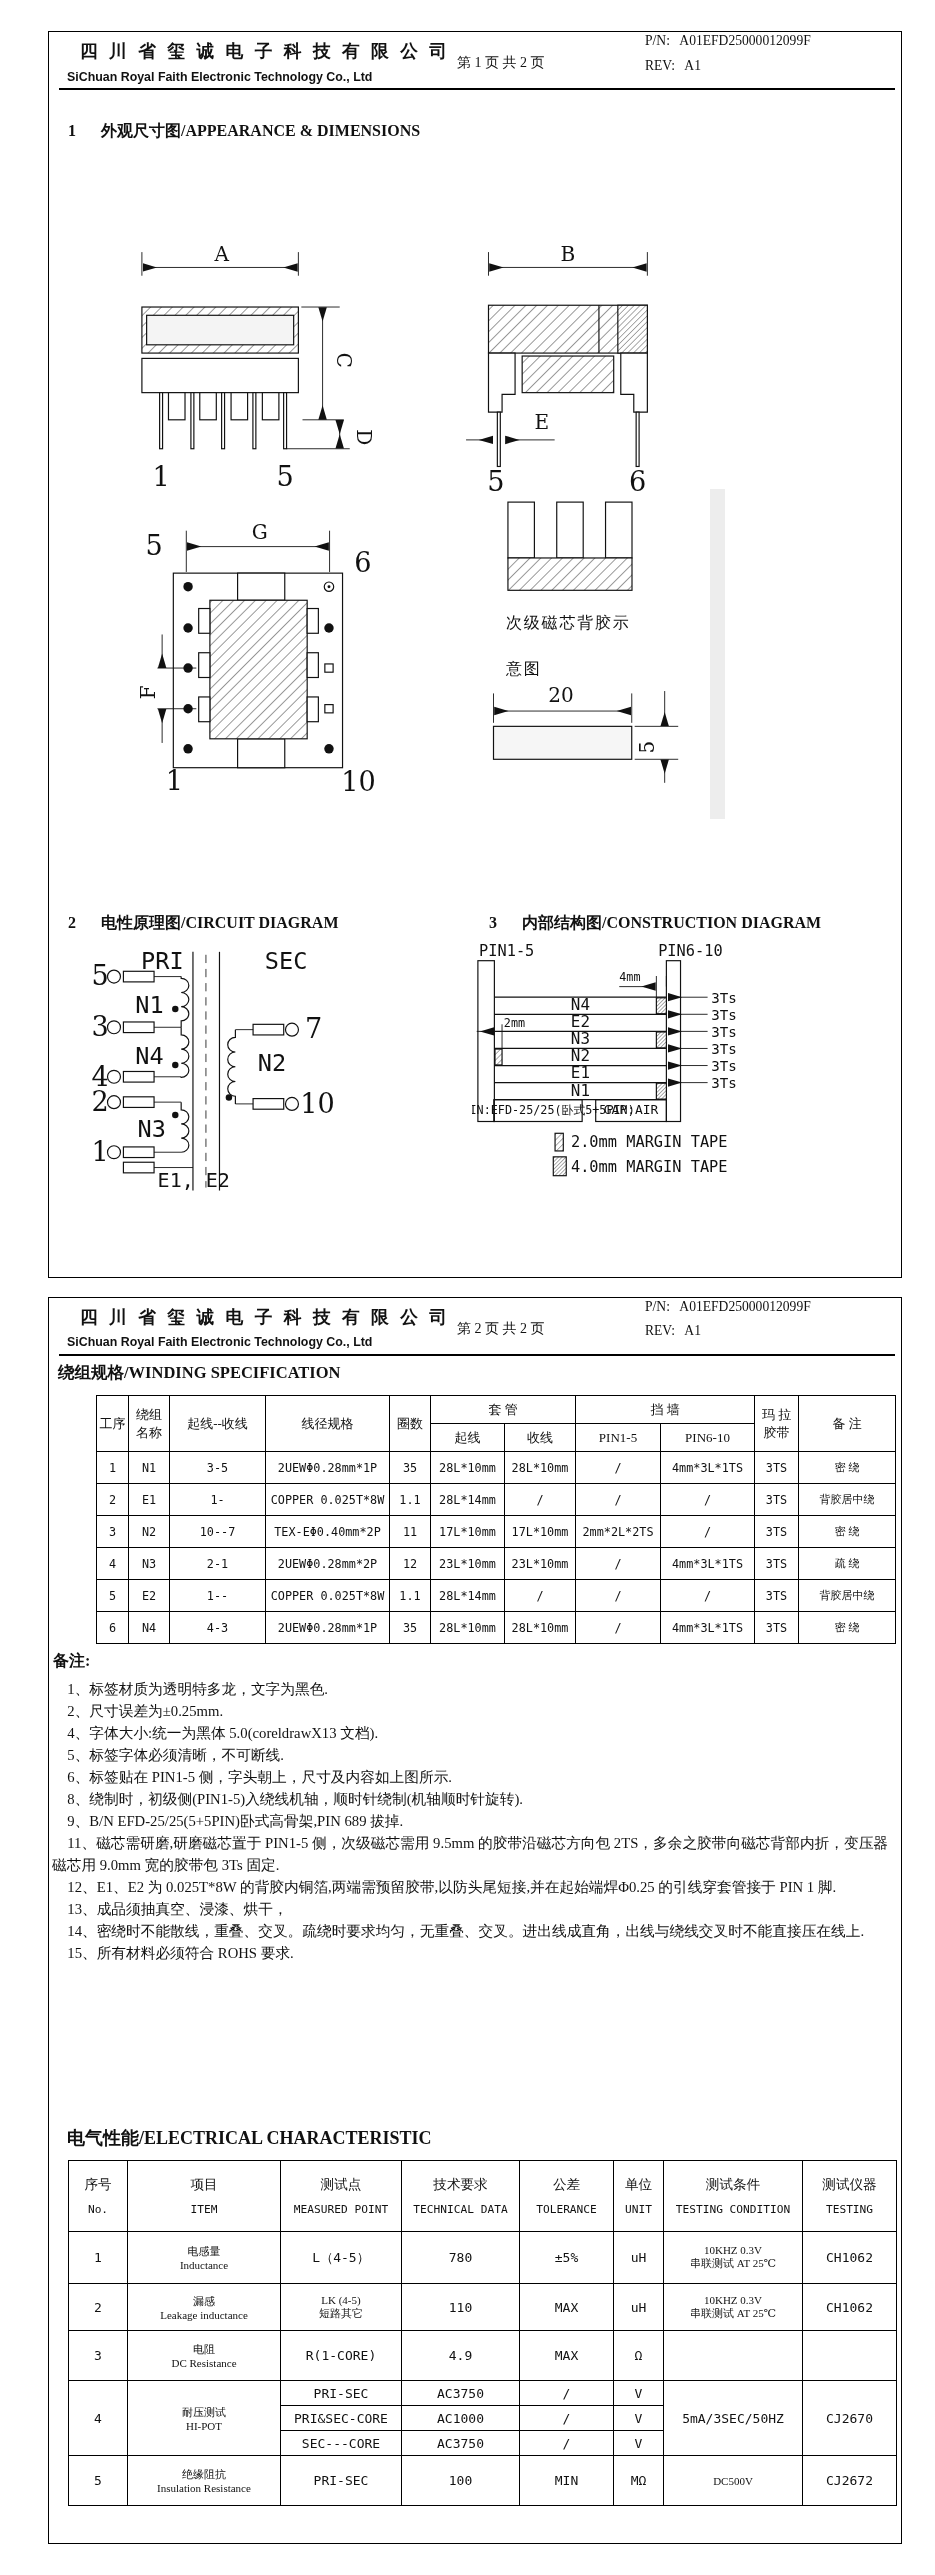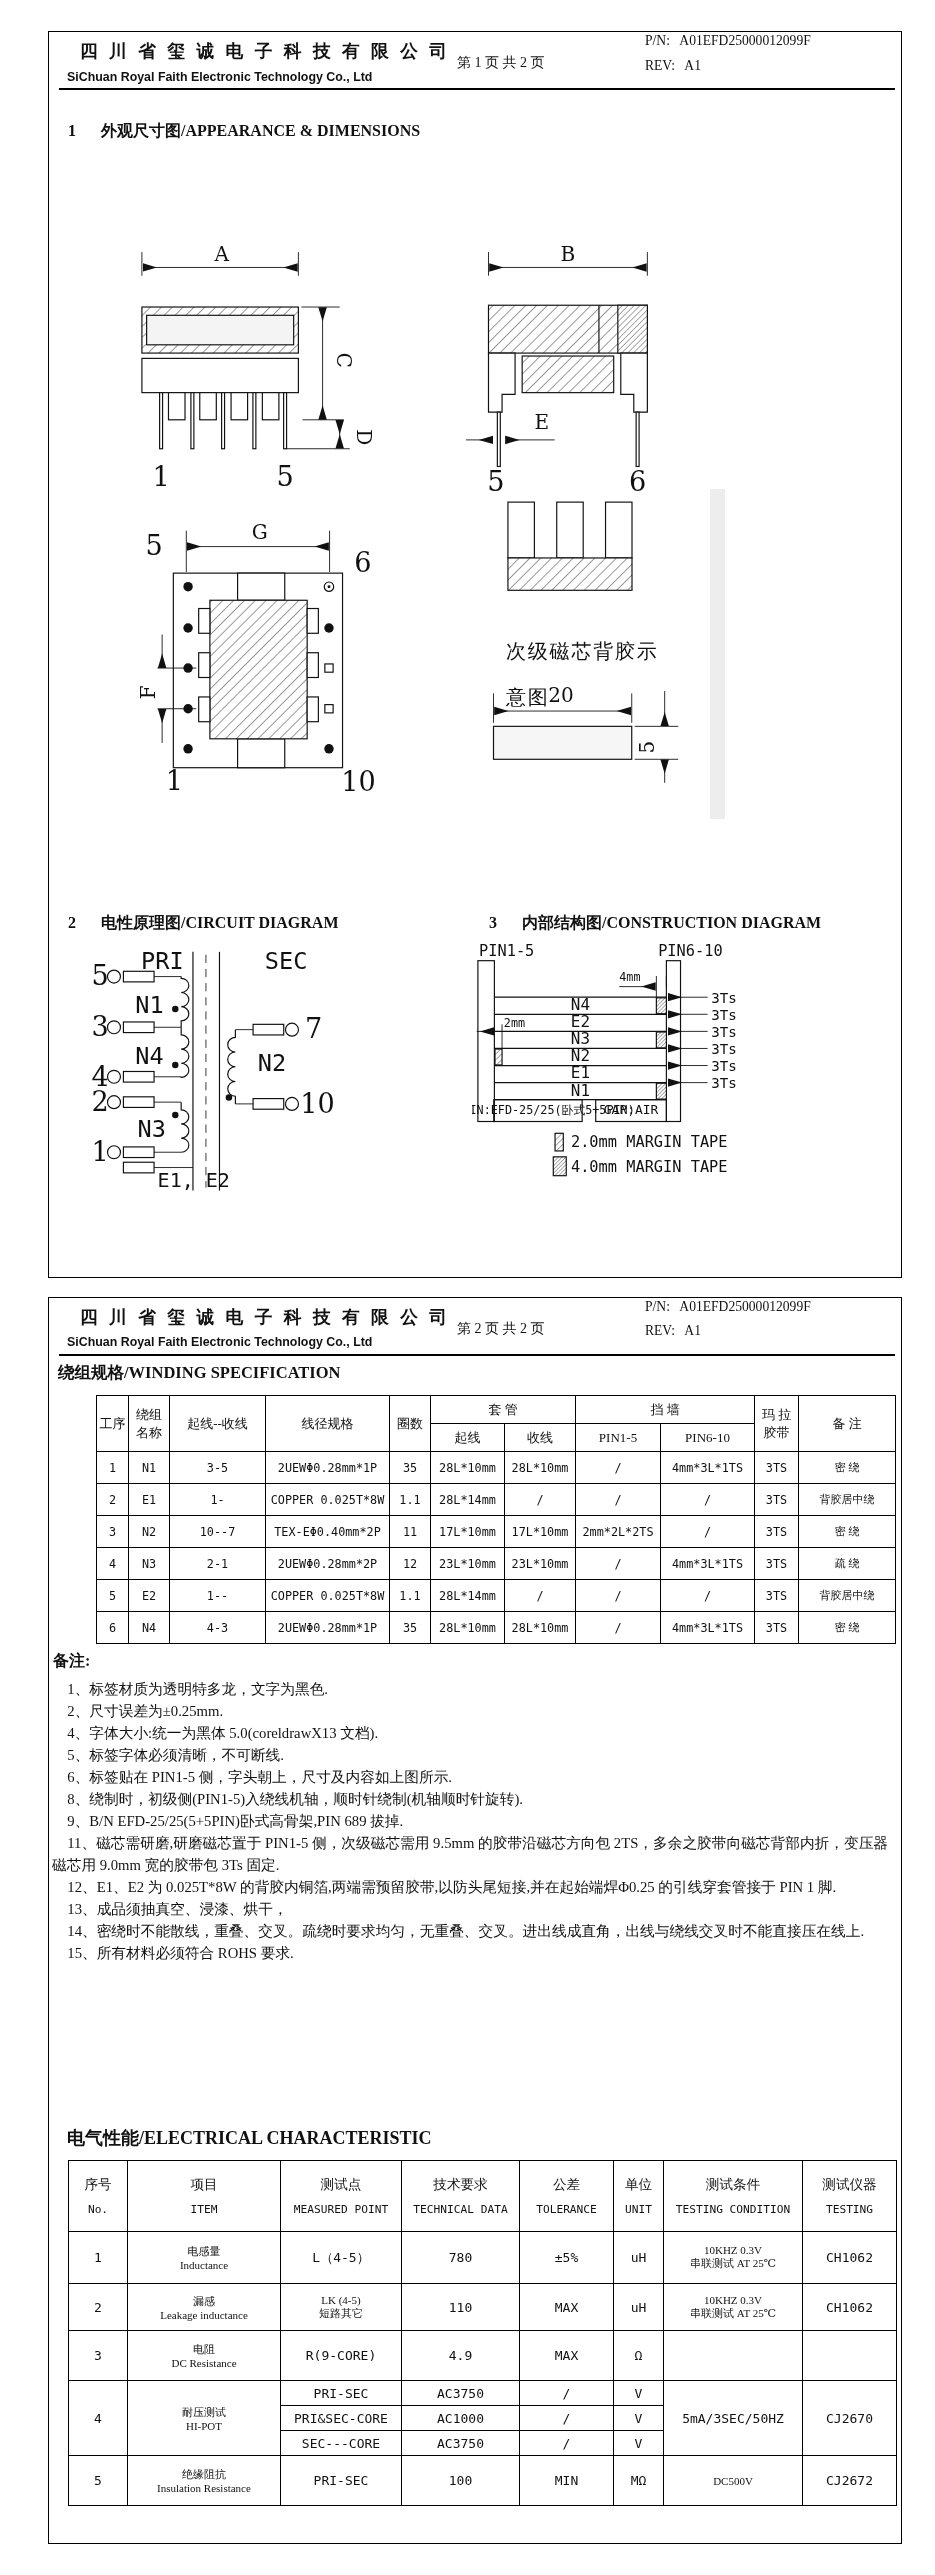--- a/index.html
+++ b/index.html
@@ -9,21 +9,21 @@
   .pageborder{border:1.2px solid #000;box-sizing:border-box;}
   .rule{background:#000;}
   .company-zh{font-size:17.7px;font-weight:bold;letter-spacing:3.5px;white-space:nowrap;margin-left:13px;}
   .company-en{font-family:"Liberation Sans","DejaVu Sans",sans-serif;font-size:12.4px;font-weight:bold;white-space:nowrap;}
   .pagelabel{font-size:14px;white-space:nowrap;}
   .meta{font-size:13.6px;white-space:nowrap;}
   .meta .v{margin-left:9.4px;}
   .sec-title{font-size:16px;font-weight:bold;white-space:nowrap;}
   .sec-num{display:inline-block;width:33px;}
   .big-title{font-size:17.7px;font-weight:bold;white-space:nowrap;}
-  .cadnote{font-size:20px;letter-spacing:1.8px;white-space:nowrap;margin-top:25px;}
+  .cadnote{font-size:16px;letter-spacing:1.8px;white-space:nowrap;}
   .graystrip{background:#ededed;}
   
   svg text{fill:#111;font-family:"DejaVu Sans Mono","Liberation Mono",monospace;}
   .dim{font-family:"DejaVu Serif","Liberation Serif",serif;font-size:34px;}
   .pin{font-family:"DejaVu Serif","Liberation Serif",serif;font-size:46px;}
   .s{stroke:#111;stroke-width:2;fill:none;}
   .sw{stroke:#111;stroke-width:2;fill:#fff;}
   .sh{stroke:#111;stroke-width:2;}
   .dl{stroke:#111;stroke-width:1.5;fill:none;}
   .dash{stroke:#111;stroke-width:1.4;stroke-dasharray:14 10;fill:none;}
@@ -504,21 +504,21 @@
         <td>MAX</td>
         <td>uH</td>
         <td class="cn">10KHZ   0.3V
 串联测试 AT 25℃</td>
         <td>CH1062</td>
       </tr>
       <tr style="height:50px">
         <td>3</td>
         <td class="cn">电阻
 DC Resistance</td>
-        <td>R(9-CORE)</td>
+        <td>R(1-CORE)</td>
         <td>4.9</td>
         <td>MAX</td>
         <td>Ω</td>
         <td class="cn"></td>
         <td></td>
       </tr>
       <tr style="height:25px">
         <td rowspan="3">4</td>
         <td rowspan="3" class="cn">耐压测试
 HI-POT</td>

